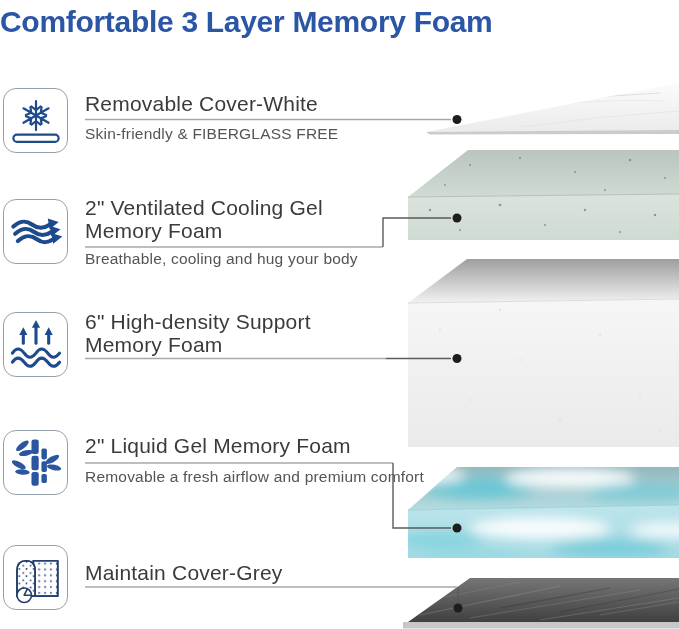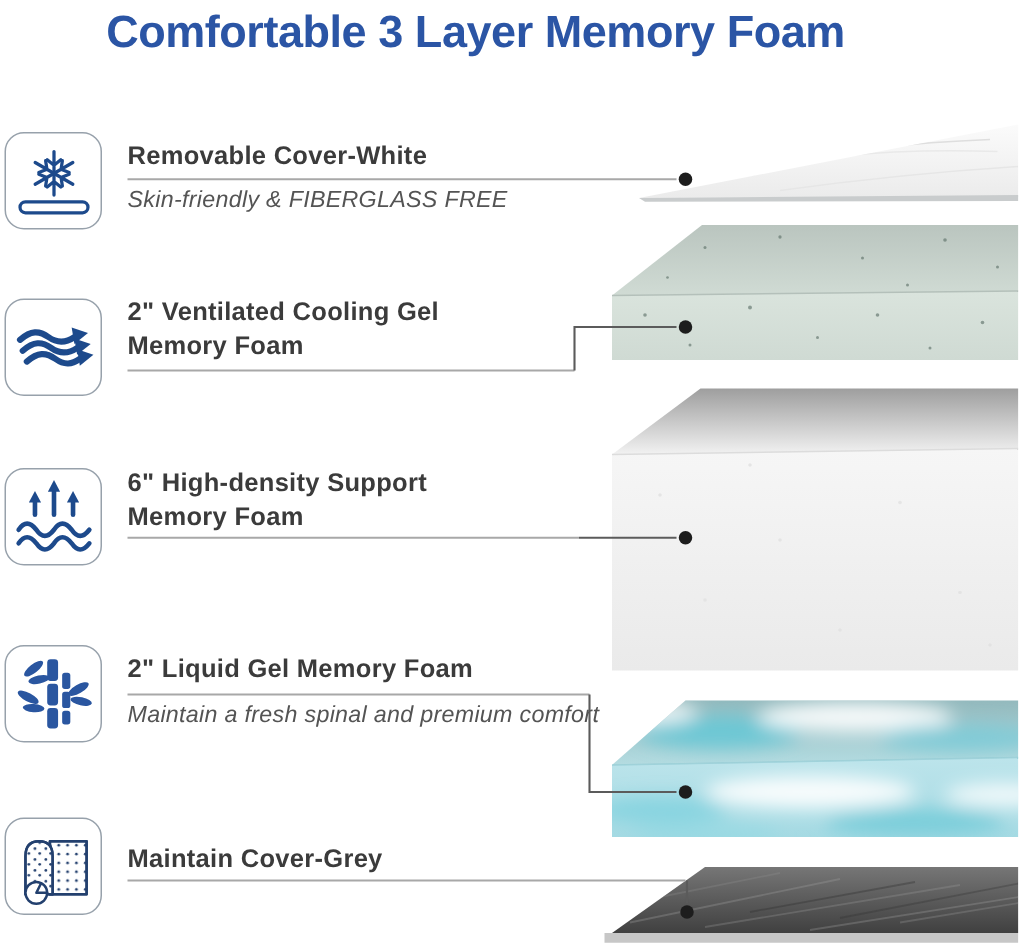--- a/index.html
+++ b/index.html
@@ -1,28 +1,28 @@
 <!DOCTYPE html>
 <html><head>
 <meta charset="utf-8">
 <style>
   html,body{margin:0;padding:0;background:#fff;}
   .page{position:relative;width:679px;height:629px;background:#ffffff;overflow:hidden;
         font-family:"Liberation Sans", sans-serif;}
-  .title{position:absolute;top:5px;left:0;width:634px;text-align:center;
+  .title{position:absolute;top:5px;left:0;width:634px;text-align:left;
          font-size:30px;font-weight:700;color:#2b55a5;letter-spacing:-0.3px;}
   .scene{position:absolute;top:0;left:0;width:679px;height:629px;pointer-events:none;}
   .section{position:absolute;left:0;width:679px;}
   .icon-box{position:absolute;left:3px;width:65px;height:65px;background:#fff;
             border:1.5px solid #97a1ab;border-radius:13px;box-sizing:border-box;
             display:flex;align-items:center;justify-content:center;}
-  .heading{position:absolute;left:85px;font-size:17px;font-weight:700;color:#3b3b3b;
+  .heading{position:absolute;left:85px;font-size:21px;font-weight:400;color:#3b3b3b;
            line-height:23px;white-space:nowrap;letter-spacing:0.2px;}
   .subtext{position:absolute;left:85px;font-size:15.5px;color:#545454;
-           line-height:18px;white-space:nowrap;letter-spacing:0.2px;font-style:italic;}
+           line-height:18px;white-space:nowrap;letter-spacing:0.2px;}
 </style>
 </head>
 <body>
 
 <div class="page">
 
   <svg class="scene" viewBox="0 0 679 629" xmlns="http://www.w3.org/2000/svg">
     <defs>
       <linearGradient id="g-cover" x1="0" y1="0" x2="0" y2="1">
         <stop offset="0" stop-color="#fbfbfb"></stop>
@@ -220,20 +220,21 @@
           <polygon points="45,17 57,21 47,29"></polygon>
           <polygon points="47,25 59,29 49,37"></polygon>
           <polygon points="49,33 61,37 51,45"></polygon>
         </g>
       </svg>
     </div>
     <div class="heading" style="top:0;">
       <div>2" Ventilated Cooling Gel</div>
       <div>Memory Foam</div>
     </div>
+    <div class="subtext" style="top:54px;">Breathable, cooling and hug your body</div>
   </div>
 
   <div class="section" style="top:310px;height:80px;">
     <div class="icon-box" style="top:2px;">
       <svg width="58" height="58" viewBox="0 0 64 64">
         <g stroke="#1d4a8c" stroke-width="3.4" fill="none" stroke-linecap="round">
           <path d="M6,41 q6,-9 13,0 q6,9 13,0 q6,-9 13,0 q6,9 13,0"></path>
           <path d="M6,51 q6,-9 13,0 q6,9 13,0 q6,-9 13,0 q6,9 13,0"></path>
           <path d="M18,30 V20"></path>
             <path d="M32,30 V12"></path>
@@ -268,21 +269,21 @@
           <ellipse cx="17" cy="42" rx="8" ry="3" transform="rotate(4 17 42)"></ellipse>
           <ellipse cx="50" cy="28" rx="8.5" ry="3.2" transform="rotate(-30 50 28)"></ellipse>
           <ellipse cx="52" cy="37" rx="8" ry="3" transform="rotate(12 52 37)"></ellipse>
         </g>
       </svg>
     </div>
     <div class="heading" style="top:4px;">
       <div>2" Liquid Gel Memory Foam</div>
       <div></div>
     </div>
-    <div class="subtext" style="top:38px;">Maintain a fresh spinal and premium comfort</div>
+    <div class="subtext" style="top:38px;">Removable a fresh airflow and premium comfort</div>
   </div>
 
   <div class="section" style="top:545px;height:70px;">
     <div class="icon-box" style="top:0;">
       <svg width="58" height="58" viewBox="0 0 64 64">
         <defs>
           <pattern id="p-grid" width="6.5" height="6.5" patternUnits="userSpaceOnUse">
             <circle cx="3" cy="3" r="1" fill="#23406e"></circle>
           </pattern>
           <pattern id="p-rand" width="8" height="8" patternUnits="userSpaceOnUse">

